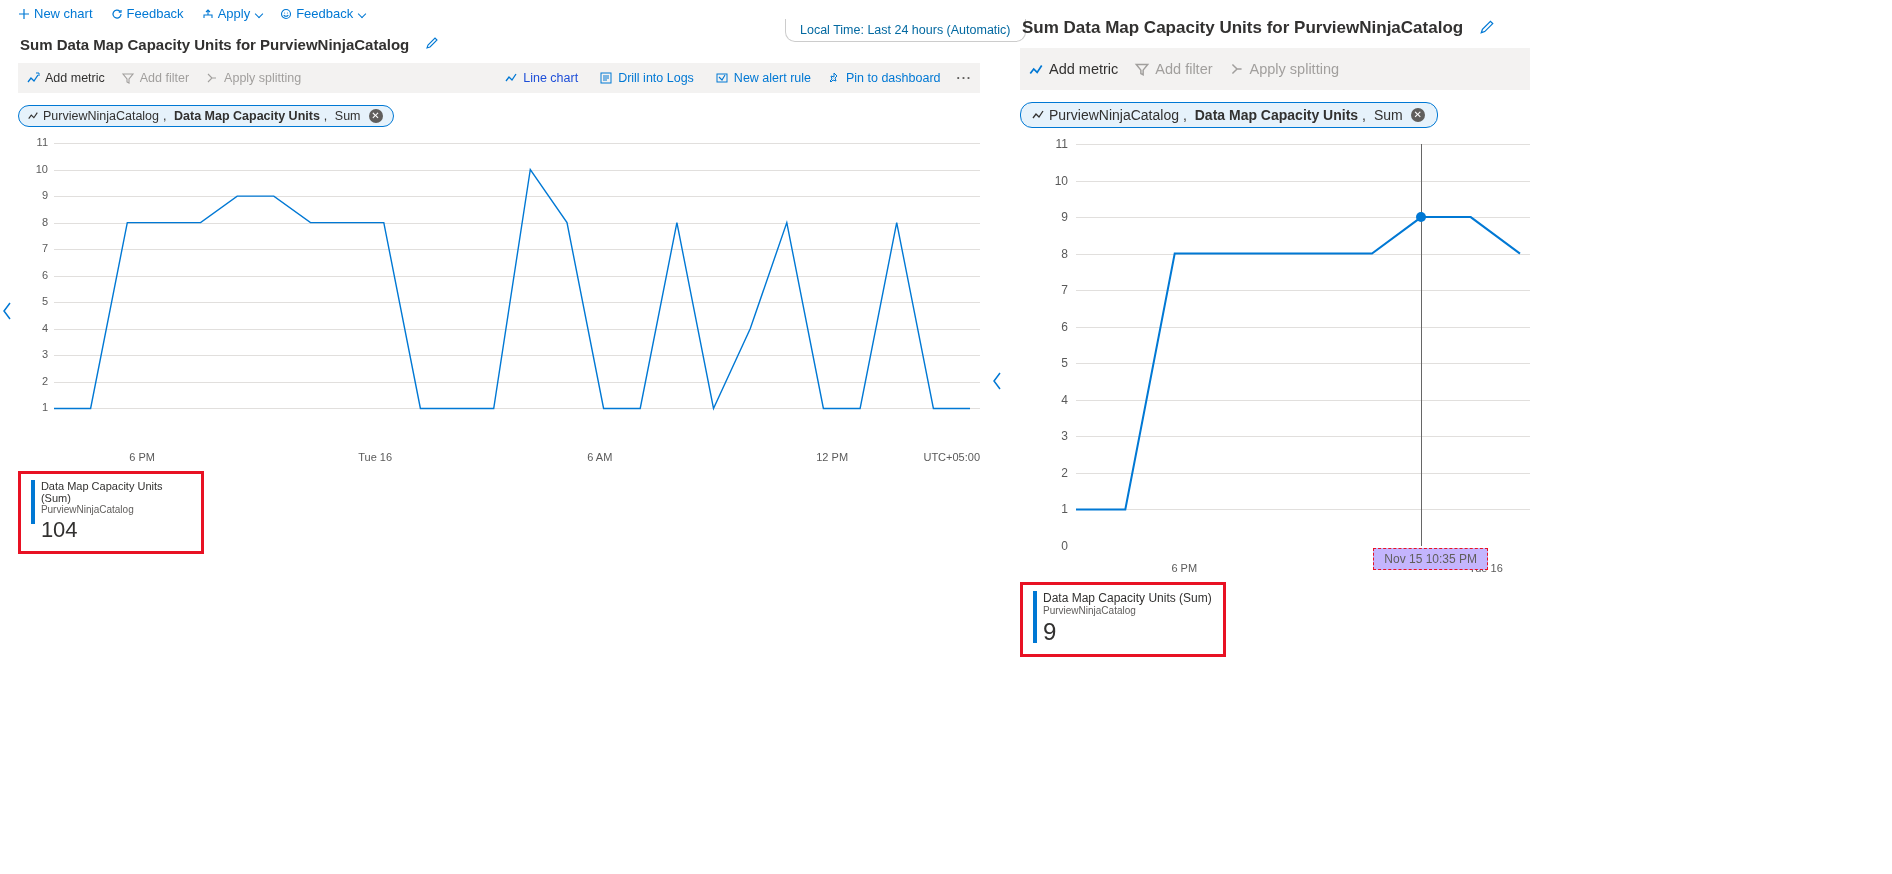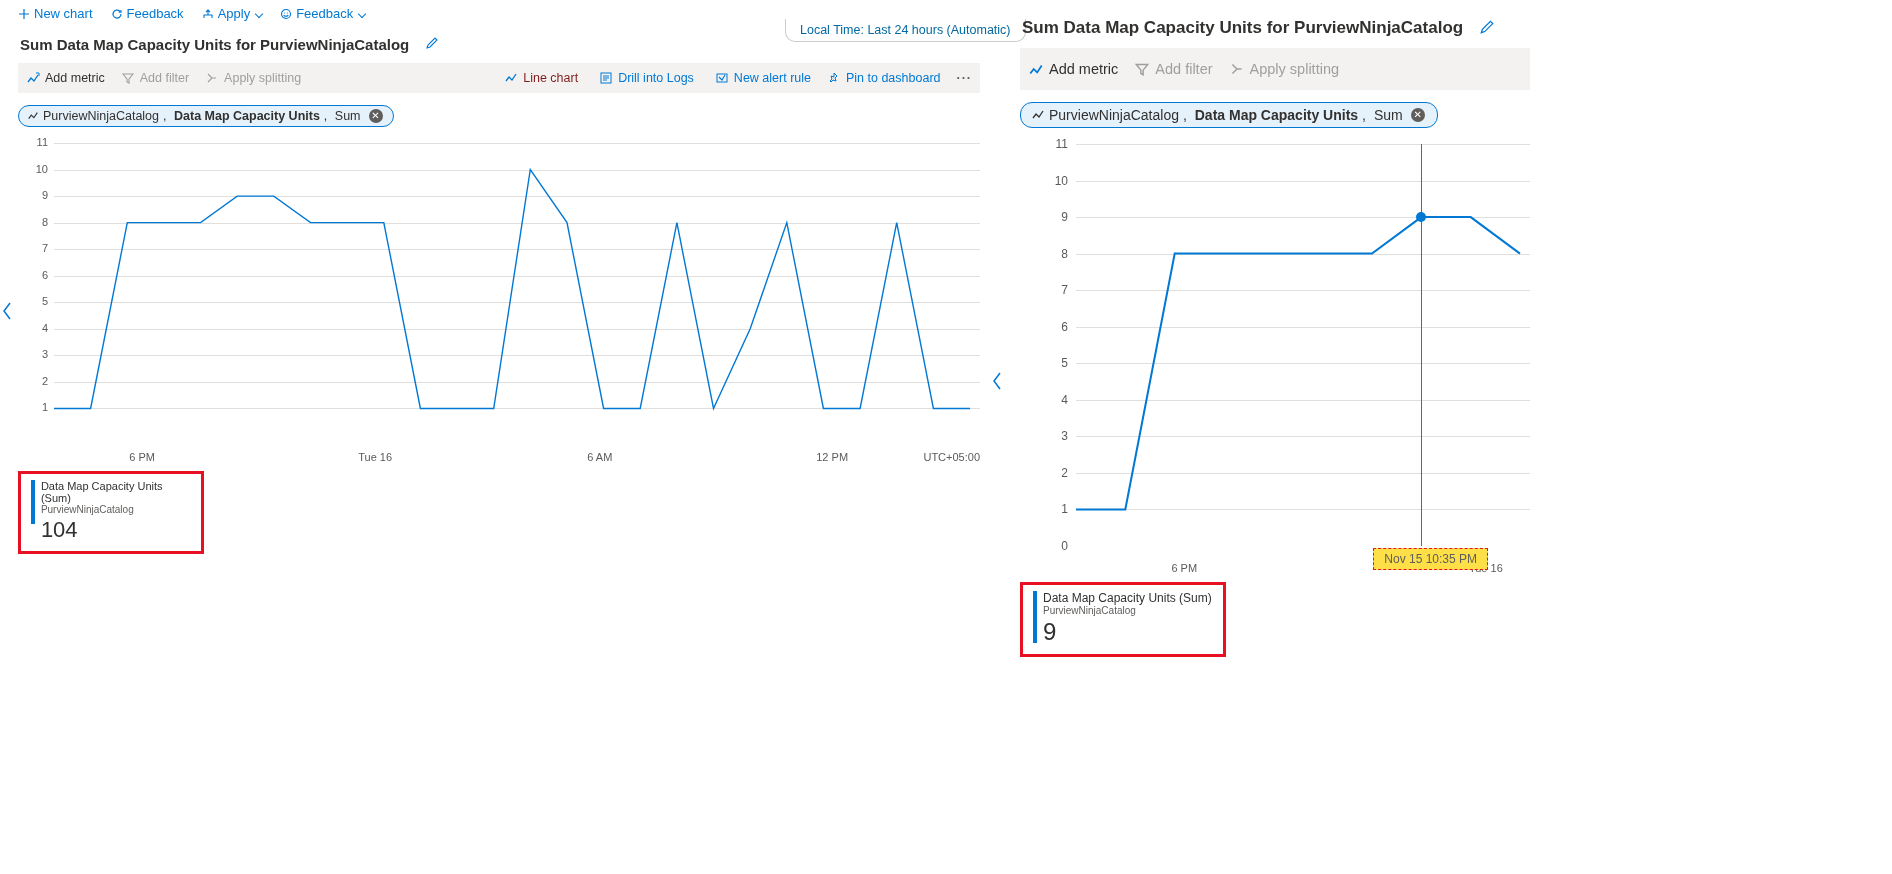--- a/index.html
+++ b/index.html
@@ -36,21 +36,21 @@
   .legend-box{border:3px solid #e81123;padding:6px 10px 8px 10px;margin-top:8px;display:inline-flex;align-items:flex-start;gap:6px;}
   .legend-bar{width:4px;height:44px;background:#0078d4;}
   .legend-txt .a{font-size:11px;color:#323130;}
   .legend-txt .b{font-size:10px;color:#605e5c;}
   .legend-txt .c{font-size:22px;font-weight:400;margin-top:2px;}
   .right-panel .legend-box{border-width:3px;}
   .right-panel .legend-txt .a{font-size:12px;}
   .right-panel .legend-txt .c{font-size:24px;}
   .cursor-line{position:absolute;width:0;border-left:1px solid #666;top:0;bottom:0;}
   .cursor-dot{position:absolute;width:10px;height:10px;border-radius:50%;background:#0078d4;transform:translate(-50%,-50%);}
-  .cursor-label{position:absolute;border:1px dashed #e81123;background:#fde047;font-size:12px;color:#605e5c;padding:3px 10px;white-space:nowrap;}
+  .cursor-label{position:absolute;border:1px dashed #e81123;background:#c4b5fd;font-size:12px;color:#605e5c;padding:3px 10px;white-space:nowrap;}
   .side-chevron{position:absolute;color:#0078d4;font-size:18px;cursor:pointer;}
 </style>
 </head>
 <body>
 
 <div class="page">
 
   <div class="top-bar">
     <div class="tb-link">
       <svg width="12" height="12" viewBox="0 0 12 12">
@@ -121,21 +121,21 @@
           </svg>
         <span>Add filter</span>
       </div>
       <div class="tool gray">
         <svg viewBox="0 0 14 14">
             <path d="M3 3l4 4-4 4M7 7h4" stroke="#a19f9d" stroke-width="1.1" fill="none"></path>
           </svg>
         <span>Apply splitting</span>
       </div>
       <div class="spacer"></div>
-      <div class="tool" style="color:#7f1d1d">
+      <div class="tool" style="color:#1d4ed8">
         <svg viewBox="0 0 14 14">
             <path d="M2 10l3-4 3 3 4-6" stroke="#0078d4" stroke-width="1.3" fill="none"></path>
           </svg>
         <span>Line chart</span>
         <span class="chev"></span>
       </div>
       <div class="tool" style="color:#0078d4">
         <svg viewBox="0 0 14 14">
             <rect x="2" y="2" width="10" height="10" stroke="#0078d4" stroke-width="1" fill="none"></rect>
             <path d="M4 5h6M4 7h6M4 9h4" stroke="#0078d4" stroke-width="1"></path>

